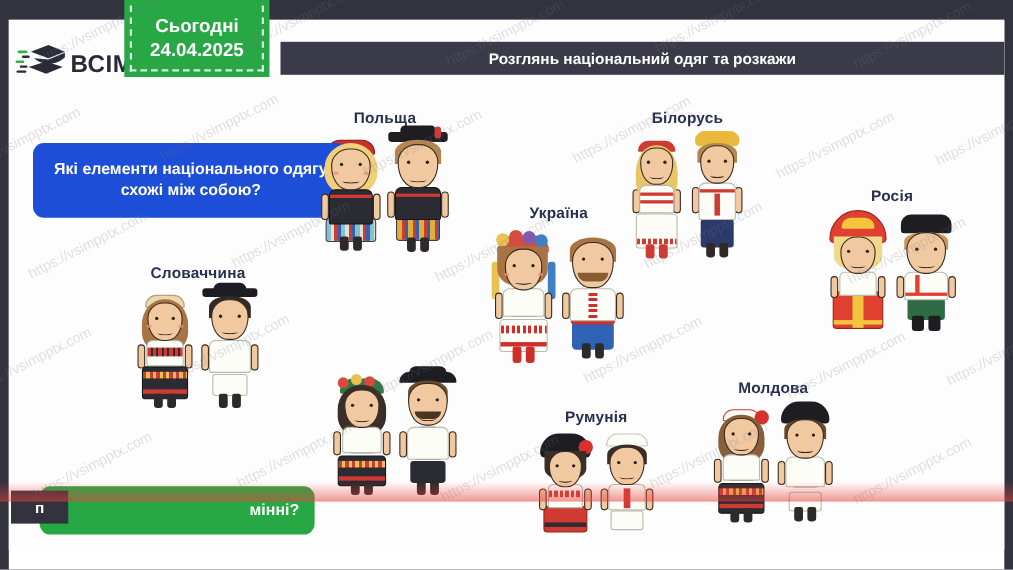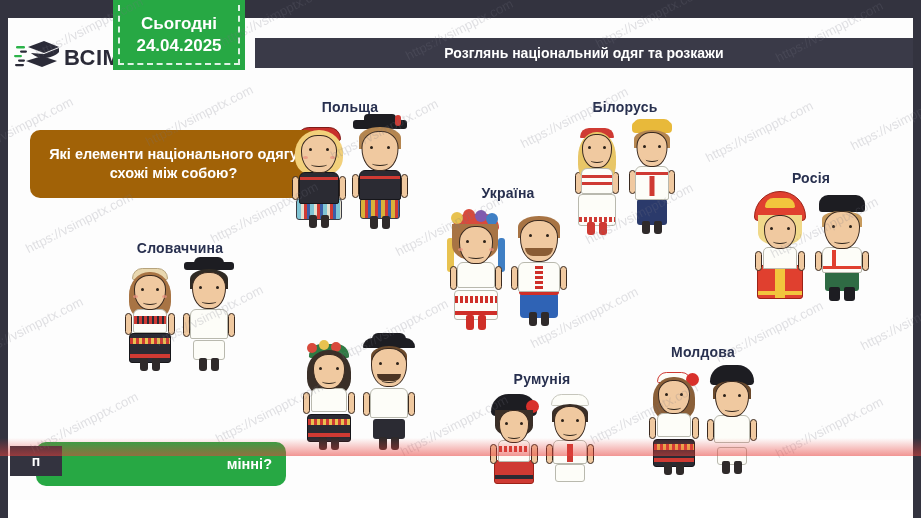--- a/index.html
+++ b/index.html
@@ -57,21 +57,21 @@
     position:absolute; left:255px; top:38px; width:658px; height:30px;
     background:#3a3a48;
     display:flex; align-items:center; justify-content:center;
     color:#ffffff; font-size:14px; font-weight:bold;
     z-index:20;
   }
 
   
   .q-bubble {
     position:absolute; left:22px; top:112px; width:287px; height:68px;
-    background:#a16207; border-radius:10px;
+    background:#1d4ed8; border-radius:10px;
     display:flex; align-items:center; justify-content:center; text-align:center;
     color:#ffffff; font-size:14.5px; font-weight:bold; line-height:1.32;
     padding:4px 8px;
   }
 
   
   .q-bubble-2 {
     position:absolute; left:28px; top:424px; width:250px; height:44px;
     background:#27a844; border-radius:10px;
     display:flex; align-items:center; justify-content:flex-end; text-align:right;

